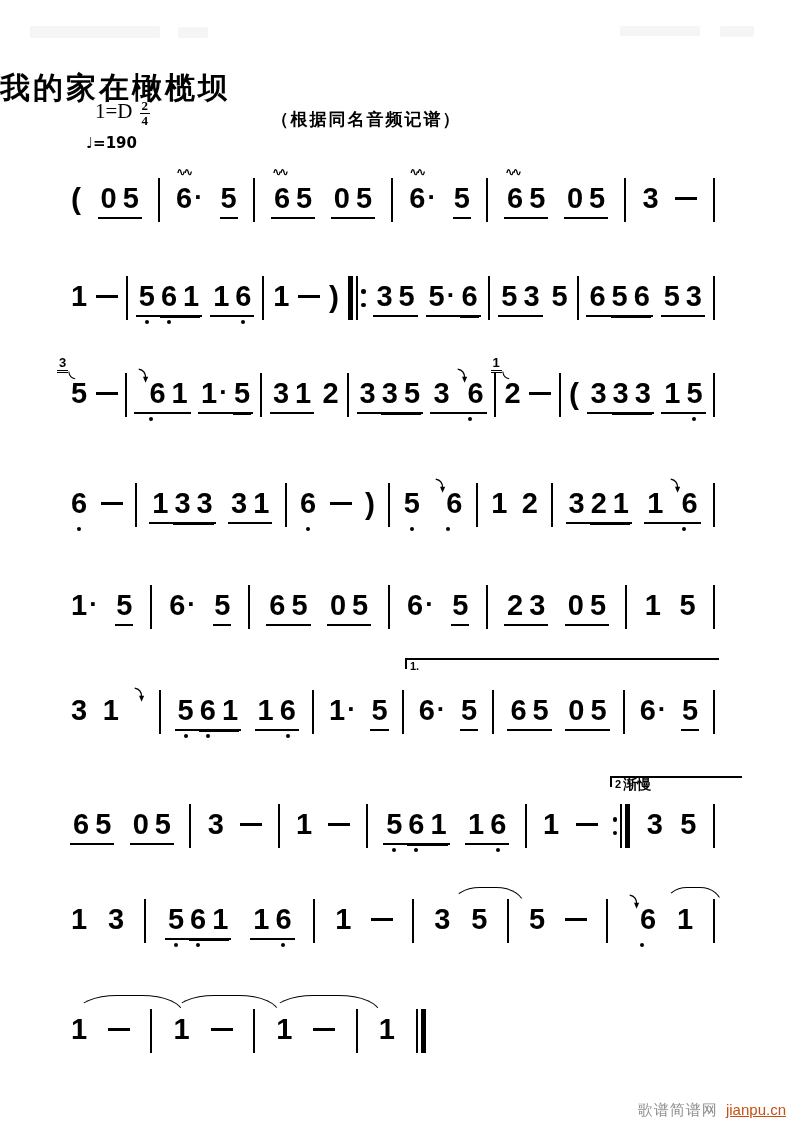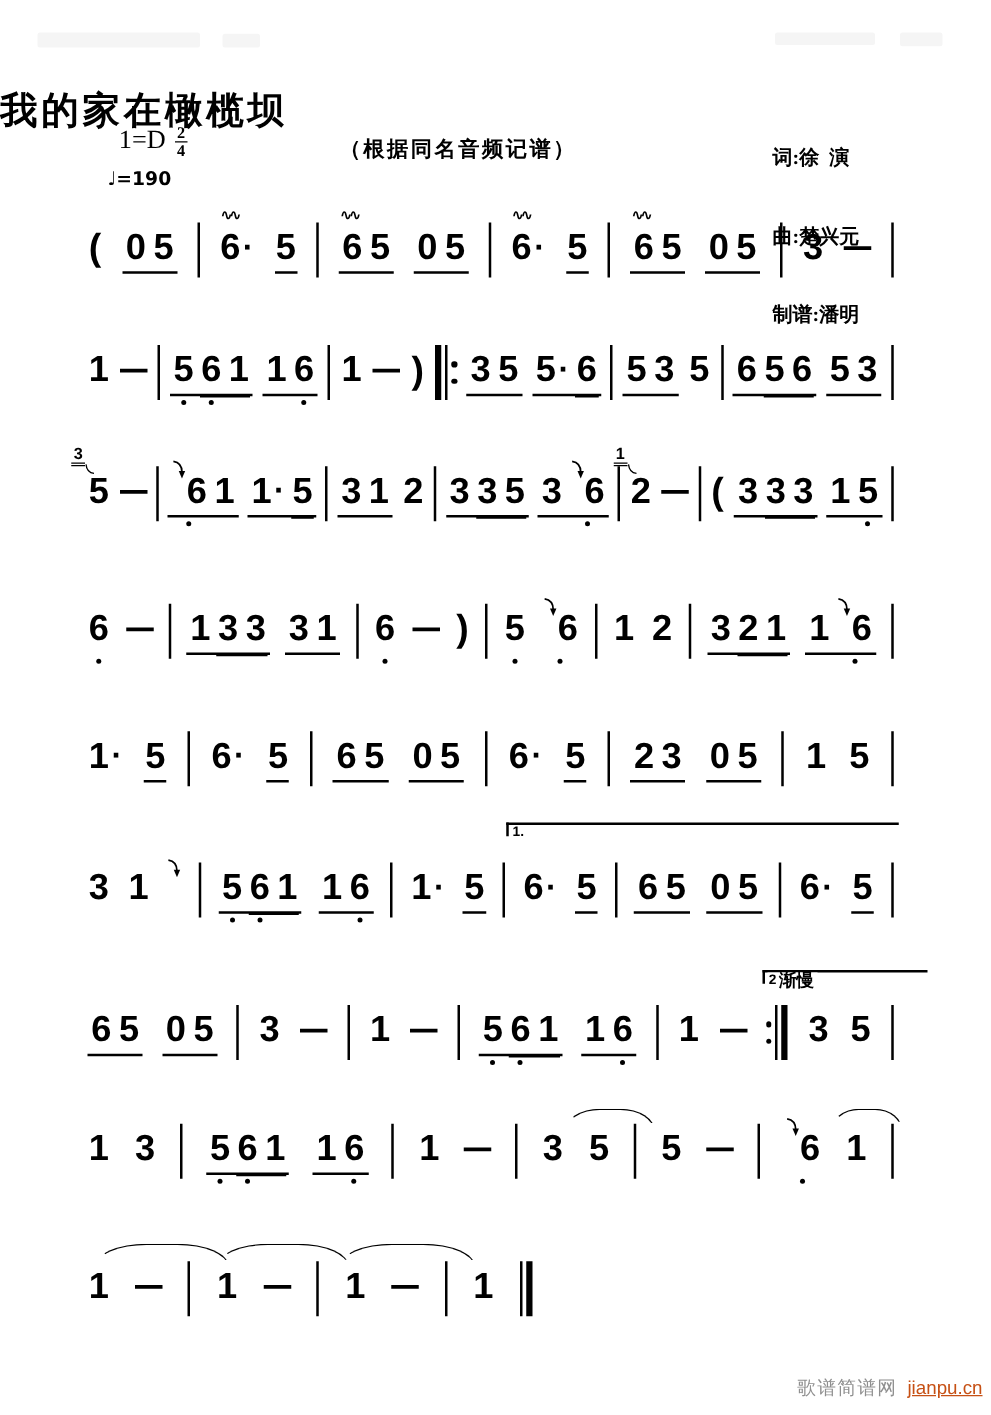--- a/index.html
+++ b/index.html
@@ -66,25 +66,20 @@
 
 <div class="page">
   <div class="art" style="left:30px;top:26px;width:130px;height:12px;"></div>
   <div class="art" style="left:178px;top:27px;width:30px;height:11px;"></div>
   <div class="art" style="left:620px;top:26px;width:80px;height:10px;"></div>
   <div class="art" style="left:720px;top:26px;width:34px;height:11px;"></div>
 
   <div class="title">我的家在橄榄坝</div>
   <div class="subtitle">（根据同名音频记谱）</div>
 
-  <div class="credits">
-    <div>词:徐  演</div>
-    <div>曲:楚兴元</div>
-    <div>制谱:潘明</div>
-  </div>
 
   <div class="keysig">
     <span>1=D</span>
     <span class="ts">
       <span class="num">2</span>
       <span class="den">4</span>
     </span>
   </div>
   <div class="tempo">♩=190</div>
 

